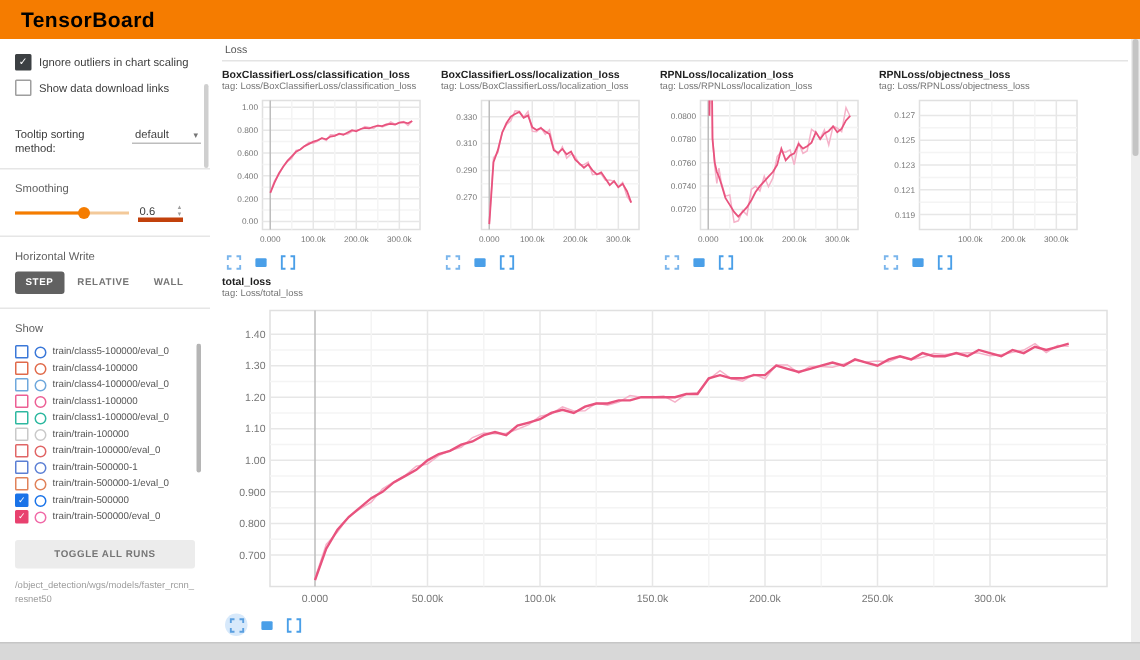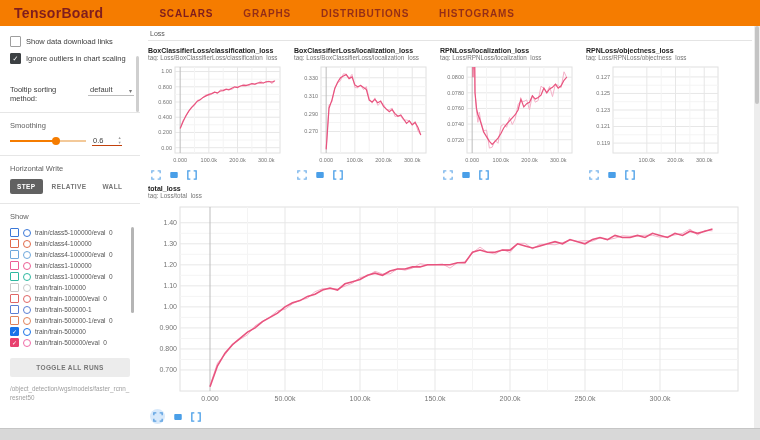--- a/index.html
+++ b/index.html
@@ -1,20 +1,20 @@
 <!DOCTYPE html>
 <html><head>
 <meta charset="utf-8">
 <style>
   html,body{margin:0;padding:0;width:760px;height:440px;overflow:hidden;
     font-family:"Liberation Sans",sans-serif;background:#d8d8d8;}
   .app{position:relative;width:760px;height:428px;background:#fff;}
   
   .header{position:absolute;left:0;top:0;width:760px;height:26px;background:#f57c00;
-    display:flex;align-items:center;color:#7f1d1d;z-index:5;}
+    display:flex;align-items:center;color:#000000;z-index:5;}
   .logo{font-size:14px;font-weight:bold;margin-left:14px;letter-spacing:.3px;}
   .tabs{display:flex;margin-left:56px;gap:30px;}
   .tab{font-size:10px;font-weight:bold;letter-spacing:.8px;opacity:.82;cursor:pointer;}
   .tab.active{opacity:1;}
   
   .sidebar{position:absolute;left:0;top:26px;width:140px;height:402px;background:#fff;
     padding:10px 6px 0 10px;box-sizing:border-box;font-size:7.5px;color:#3c3c3c;}
   .sb-scroll{position:absolute;right:1px;top:30px;width:3px;height:56px;background:#cfcfcf;border-radius:2px;}
   .cb-row{display:flex;align-items:center;margin-bottom:6px;gap:5px;}
   .set-cb{width:9px;height:9px;border:1.5px solid #9e9e9e;border-radius:1px;flex:0 0 auto;
@@ -26,21 +26,21 @@
     display:inline-flex;justify-content:space-between;align-items:flex-end;gap:6px;}
   .caret{font-size:6px;color:#757575;}
   .divider{border-top:1px solid #e6e6e6;margin:9px -6px 8px -10px;}
   .sec-label{color:#616161;margin-bottom:6px;}
   .slider-row{display:flex;align-items:center;gap:6px;margin-top:4px;}
   .slider{position:relative;width:76px;height:10px;flex:0 0 auto;}
   .slider .track{position:absolute;top:4px;left:0;width:100%;height:2px;background:#f3c999;}
   .slider .fill{position:absolute;top:4px;left:0;height:2px;background:#f57c00;}
   .slider .thumb{position:absolute;top:1px;width:8px;height:8px;border-radius:50%;
     background:#f57c00;transform:translateX(-4px);}
-  .num-box{display:flex;align-items:flex-end;border-bottom:1px solid #c2410c;padding:0 1px;gap:15px;}
+  .num-box{display:flex;align-items:flex-end;border-bottom:3px solid #c2410c;padding:0 1px;gap:15px;}
   .spin{display:flex;flex-direction:column;font-size:4.5px;color:#9e9e9e;line-height:1;}
   .axis-btns{display:flex;gap:2px;margin-top:2px;}
   .axis-btn{font-size:6.5px;font-weight:bold;letter-spacing:.4px;color:#757575;
     padding:4px 7px;border-radius:2px;cursor:pointer;}
   .axis-btn.active{background:#616161;color:#fff;}
   .regex-input{border:none;border-bottom:1px solid #d0d0d0;width:116px;font-size:7px;
     padding:2px 0;color:#424242;font-family:"Liberation Sans",sans-serif;outline:none;}
   .runs-list{position:relative;margin-top:5px;height:124px;overflow:hidden;}
   .runs-scroll{position:absolute;right:0;top:0;width:3px;height:86px;background:#b5b5b5;border-radius:2px;}
   .run-row{display:flex;align-items:center;gap:4px;height:11px;cursor:pointer;}
@@ -72,36 +72,30 @@
   svg.chart{display:block;}
   svg text{font-family:"Liberation Sans",sans-serif;}
 </style>
 </head>
 <body>
 
 <div class="app">
 
   <div class="header">
     <div class="logo">TensorBoard</div>
-    <div class="tabs">
-      <div class="tab active">SCALARS</div>
-      <div class="tab">GRAPHS</div>
-      <div class="tab">DISTRIBUTIONS</div>
-      <div class="tab">HISTOGRAMS</div>
-    </div>
   </div>
 
   <div class="sidebar">
+    <div class="cb-row">
+      <span class="set-cb checked"></span>
+      <span>Ignore outliers in chart scaling</span>
+    </div>
     <div class="cb-row">
       <span class="set-cb"></span>
       <span>Show data download links</span>
-    </div>
-    <div class="cb-row">
-      <span class="set-cb checked"></span>
-      <span>Ignore outliers in chart scaling</span>
     </div>
     <div class="tooltip-row">
       <span>Tooltip sorting method:</span>
       <span class="select">
         <span>default</span>
         <span class="caret">▾</span>
       </span>
     </div>
     <div class="divider"></div>
     <div class="sec-label">Smoothing</div>

